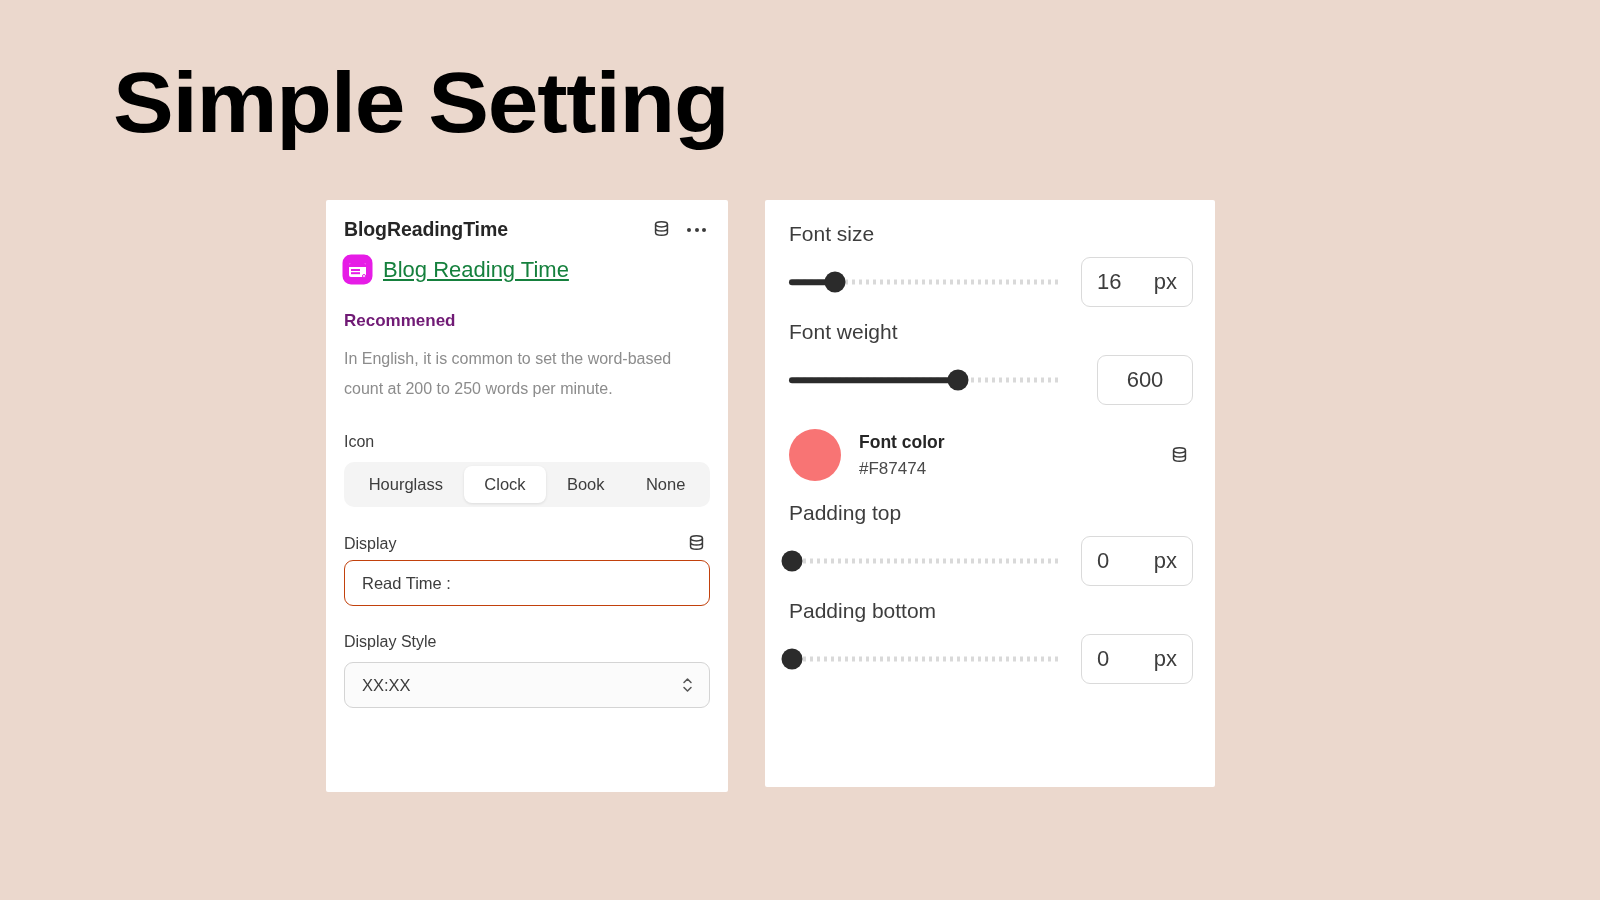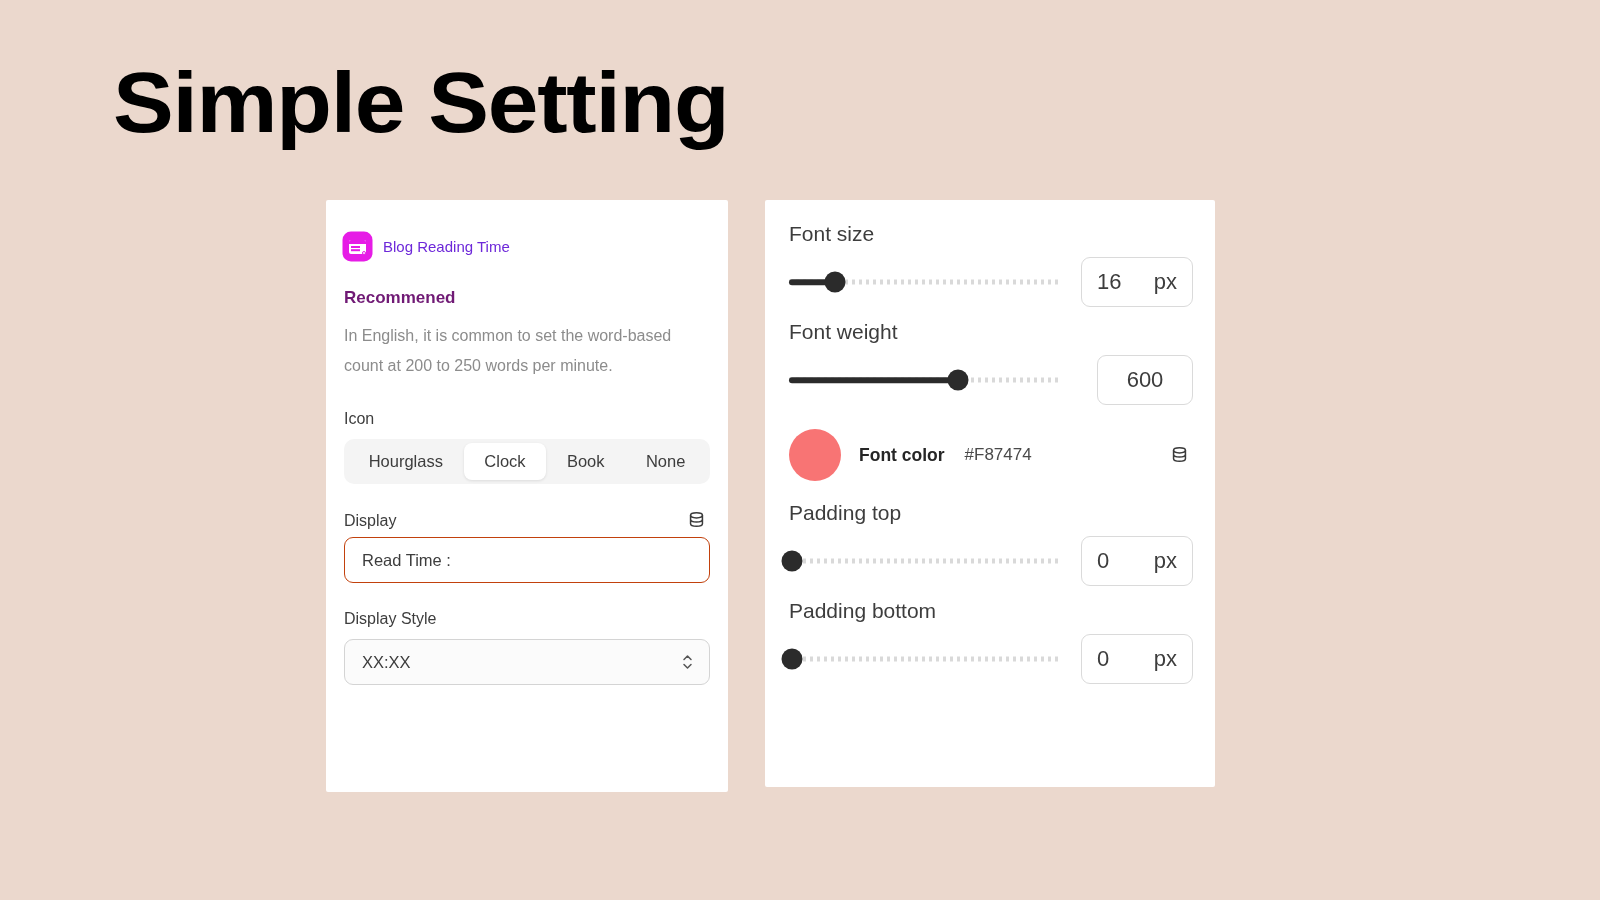--- a/index.html
+++ b/index.html
@@ -108,22 +108,23 @@
   }
   .app-icon .dot {
     position: absolute;
     right: 5px; bottom: 5px;
     width: 4.5px; height: 4.5px;
     border-radius: 50%;
     border: 1.2px solid #e61ce6;
     background: #ffffff;
   }
   .subtitle-text {
-    font-size: 15px;
-    color: #6d28d9;
+    font-size: 22px;
+    color: #15803d;
+    text-decoration: underline;
   }
 
   .section-heading {
     margin-top: 28px;
     font-size: 17px;
     font-weight: 700;
     color: #701a75;
   }
   .section-body {
     margin-top: 13px;
@@ -285,21 +286,21 @@
     align-items: center;
     gap: 18px;
     margin: 18px 0 20px 0;
     padding-right: 4px;
   }
   .swatch {
     width: 52px; height: 52px;
     border-radius: 50%;
     flex: 0 0 auto;
   }
-  .color-meta { display: flex; flex-direction: row; gap: 20px; }
+  .color-meta { display: flex; flex-direction: column; gap: 6px; }
   .color-name {
     font-size: 17.5px;
     font-weight: 700;
     color: #262626;
   }
   .color-hex {
     font-size: 17px;
     color: #4a4a4a;
   }
   .color-db { margin-left: auto; }
@@ -307,20 +308,37 @@
 </head>
 <body>
 
 <div class="stage">
 
   <div class="page-title">Simple Setting</div>
 
   <div class="panel panel-left">
     <div class="lp-inner">
 
+      <div class="card-head">
+        <div class="card-title">BlogReadingTime</div>
+        <div class="head-actions">
+          <span class="icon-db">
+            <svg viewBox="0 0 24 24" fill="none" stroke="currentColor" stroke-width="1.9">
+              <ellipse cx="12" cy="5.5" rx="7.5" ry="3.2"></ellipse>
+              <path d="M4.5 5.5v5.2c0 1.77 3.36 3.2 7.5 3.2s7.5-1.43 7.5-3.2V5.5"></path>
+              <path d="M4.5 10.9v5.2c0 1.77 3.36 3.2 7.5 3.2s7.5-1.43 7.5-3.2v-5.2"></path>
+            </svg>
+          </span>
+          <span class="icon-dots">
+            <i></i>
+              <i></i>
+              <i></i>
+          </span>
+        </div>
+      </div>
 
       <div class="subtitle-row">
         <span class="app-icon">
           <span class="glyph"></span>
           <span class="dot"></span>
         </span>
         <span class="subtitle-text">Blog Reading Time</span>
       </div>
 
       <div class="section-heading">Recommened</div>

